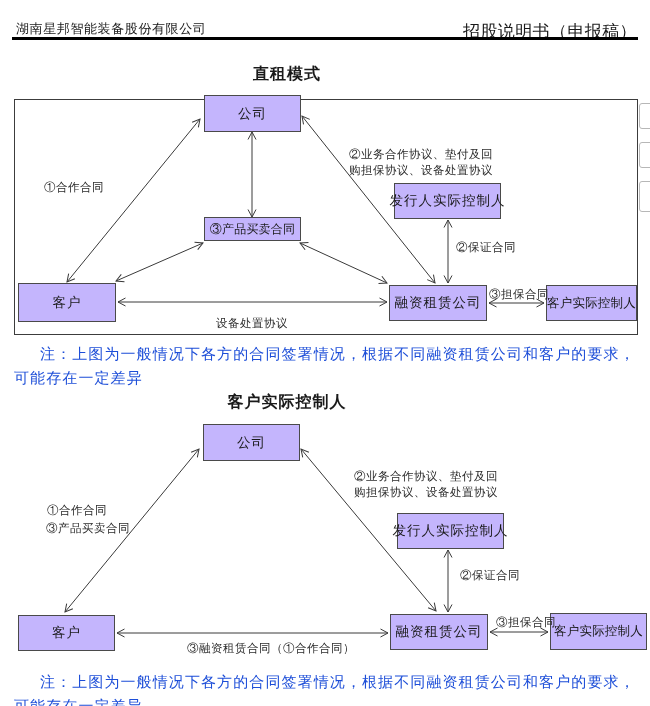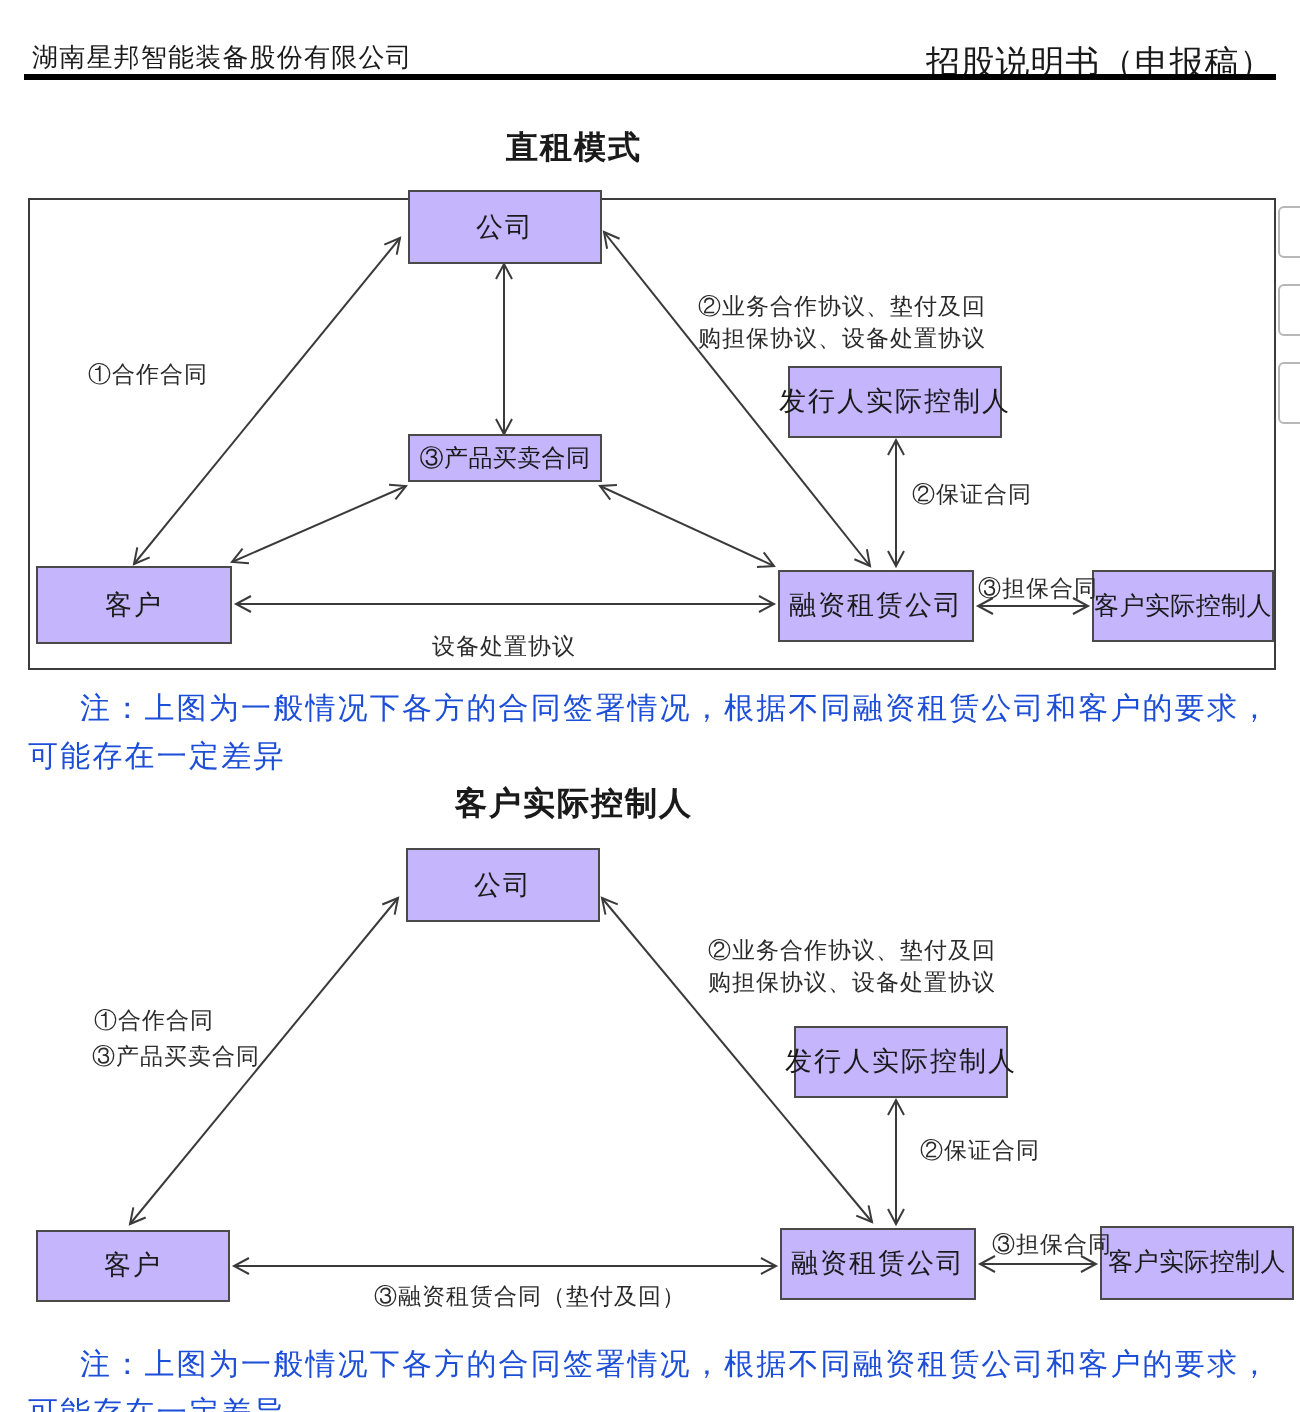--- a/index.html
+++ b/index.html
@@ -106,21 +106,21 @@
     <div class="node" style="left:536px;top:198px;width:97px;height:37px;font-size:12.5px;letter-spacing:0.2px;">客户实际控制人</div>
 
     <div class="lbl" style="left:33px;top:88px;">①合作合同</div>
     <div class="lbl" style="left:32px;top:106px;">③产品买卖合同</div>
     <div class="lbl two" style="left:340px;top:53px;">
       <div>②业务合作协议、垫付及回</div>
       <div>购担保协议、设备处置协议</div>
     </div>
     <div class="lbl" style="left:446px;top:153px;">②保证合同</div>
     <div class="lbl" style="left:482px;top:200px;">③担保合同</div>
-    <div class="lbl" style="left:173px;top:226px;">③融资租赁合同（垫付及回）</div>
+    <div class="lbl" style="left:173px;top:226px;">③融资租赁合同（①合作合同）</div>
   </div>
 
   <div class="note-line" style="left:40px;top:673px;">注：上图为一般情况下各方的合同签署情况，根据不同融资租赁公司和客户的要求，</div>
   <div class="note-line" style="left:14px;top:697px;">可能存在一定差异</div>
 
   <div class="edge-box eb1"></div>
   <div class="edge-box eb2"></div>
   <div class="edge-box eb3"></div>
 
 </div>

